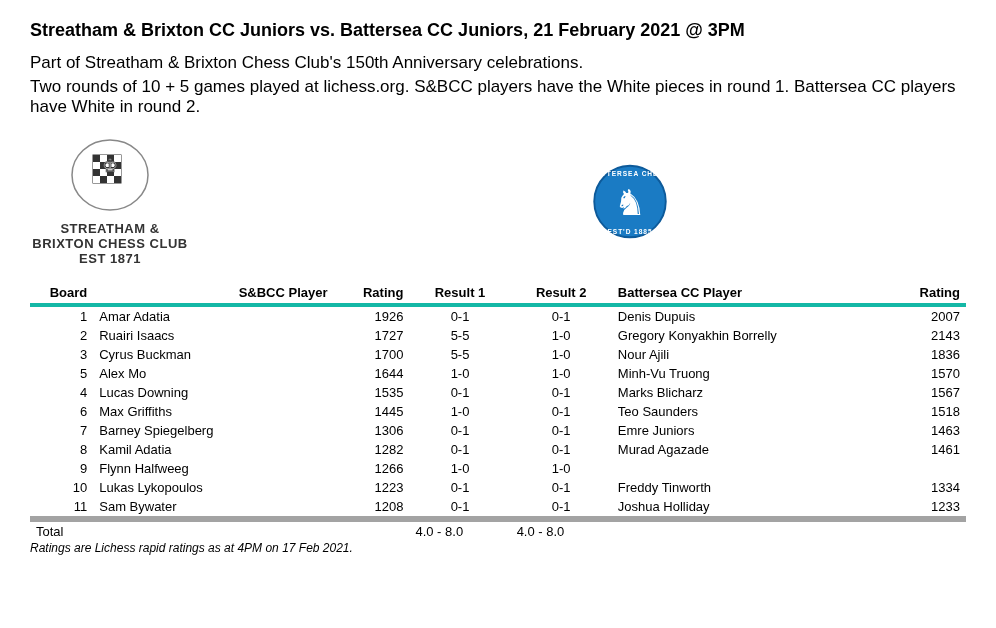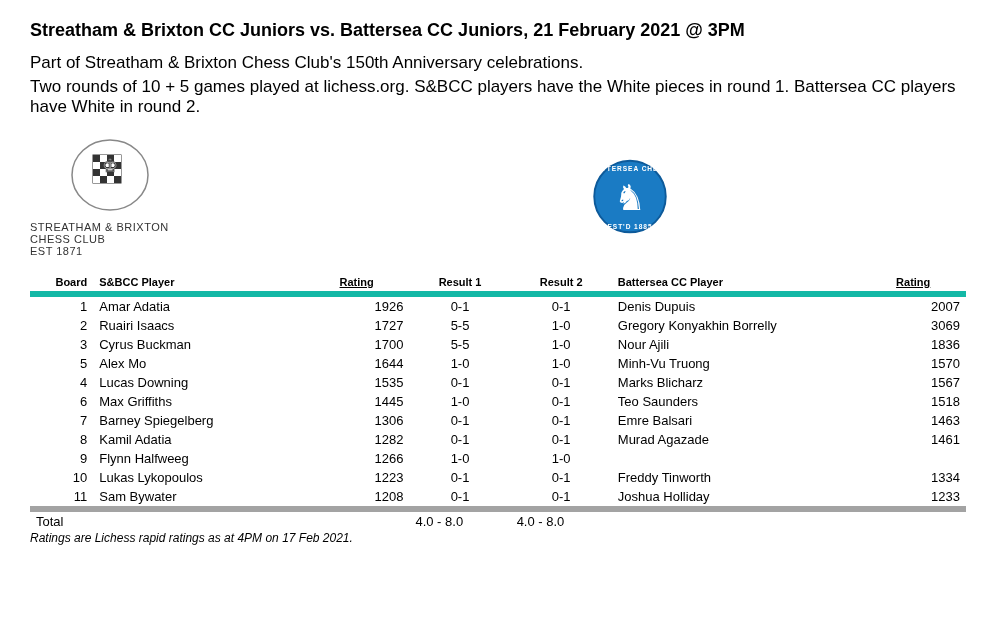--- a/index.html
+++ b/index.html
@@ -34,50 +34,51 @@
       width: 160px;
     }
     .logo-right {
       display: flex;
       flex-direction: column;
       align-items: center;
       width: 160px;
       margin-left: 360px;
     }
     .logo-text {
-      font-size: 11px;
-      text-align: left;
+      font-size: 13px;
+      text-align: center;
       margin-top: 4px;
       color: #333;
       letter-spacing: 0.5px;
+      font-weight: bold;
     }
     
     .chess-logo-left {
       width: 90px;
       height: 80px;
     }
     .chess-logo-right {
       width: 90px;
       height: 80px;
     }
 
     table {
       border-collapse: collapse;
       width: 100%;
       margin-top: 4px;
     }
     thead tr th {
       font-weight: bold;
-      font-size: 11px;
+      font-size: 13px;
       padding: 3px 6px;
       text-align: left;
-      border-bottom: 6px solid #14b8a6;
+      border-bottom: 4px solid #14b8a6;
     }
     thead tr th.num {
-      text-decoration: underline;
+      text-align: right;
     }
     tbody tr td {
       padding: 2px 6px;
       font-size: 13px;
     }
     tbody tr td.num {
       text-align: right;
     }
     tbody tr td.center {
       text-align: center;
@@ -148,21 +149,21 @@
       <text x="45" y="15" text-anchor="middle" font-size="7" fill="white" font-weight="bold" letter-spacing="1">BATTERSEA CHESS</text>
       <text x="45" y="76" text-anchor="middle" font-size="7" fill="white" font-weight="bold" letter-spacing="1">EST'D 1885</text>
     </svg>
   </div>
 </div>
 
 <table>
   <thead>
     <tr>
       <th style="text-align:right; width:50px;">Board</th>
-      <th style="width:190px;">S&amp;BCC Player</th>
+      <th style="width:190px;text-align:right;">S&amp;BCC Player</th>
       <th class="num" style="width:60px;">Rating</th>
       <th style="text-align:center; width:80px;">Result 1</th>
       <th style="text-align:center; width:80px;">Result 2</th>
       <th style="width:220px;">Battersea CC Player</th>
       <th class="num" style="width:60px;">Rating</th>
     </tr>
   </thead>
   <tbody id="table-body">
   <tr>
         <td class="num">1</td>
@@ -173,21 +174,21 @@
         <td>Denis Dupuis</td>
         <td class="num">2007</td>
       </tr>
       <tr>
         <td class="num">2</td>
         <td>Ruairi Isaacs</td>
         <td class="num">1727</td>
         <td class="center">5-5</td>
         <td class="center">1-0</td>
         <td>Gregory Konyakhin Borrelly</td>
-        <td class="num">3069</td>
+        <td class="num">2143</td>
       </tr>
       <tr>
         <td class="num">3</td>
         <td>Cyrus Buckman</td>
         <td class="num">1700</td>
         <td class="center">5-5</td>
         <td class="center">1-0</td>
         <td>Nour Ajili</td>
         <td class="num">1836</td>
       </tr>
@@ -217,21 +218,21 @@
         <td class="center">0-1</td>
         <td>Teo Saunders</td>
         <td class="num">1518</td>
       </tr>
       <tr>
         <td class="num">7</td>
         <td>Barney Spiegelberg</td>
         <td class="num">1306</td>
         <td class="center">0-1</td>
         <td class="center">0-1</td>
-        <td>Emre Balsari</td>
+        <td>Emre Juniors</td>
         <td class="num">1463</td>
       </tr>
       <tr>
         <td class="num">8</td>
         <td>Kamil Adatia</td>
         <td class="num">1282</td>
         <td class="center">0-1</td>
         <td class="center">0-1</td>
         <td>Murad Agazade</td>
         <td class="num">1461</td>

